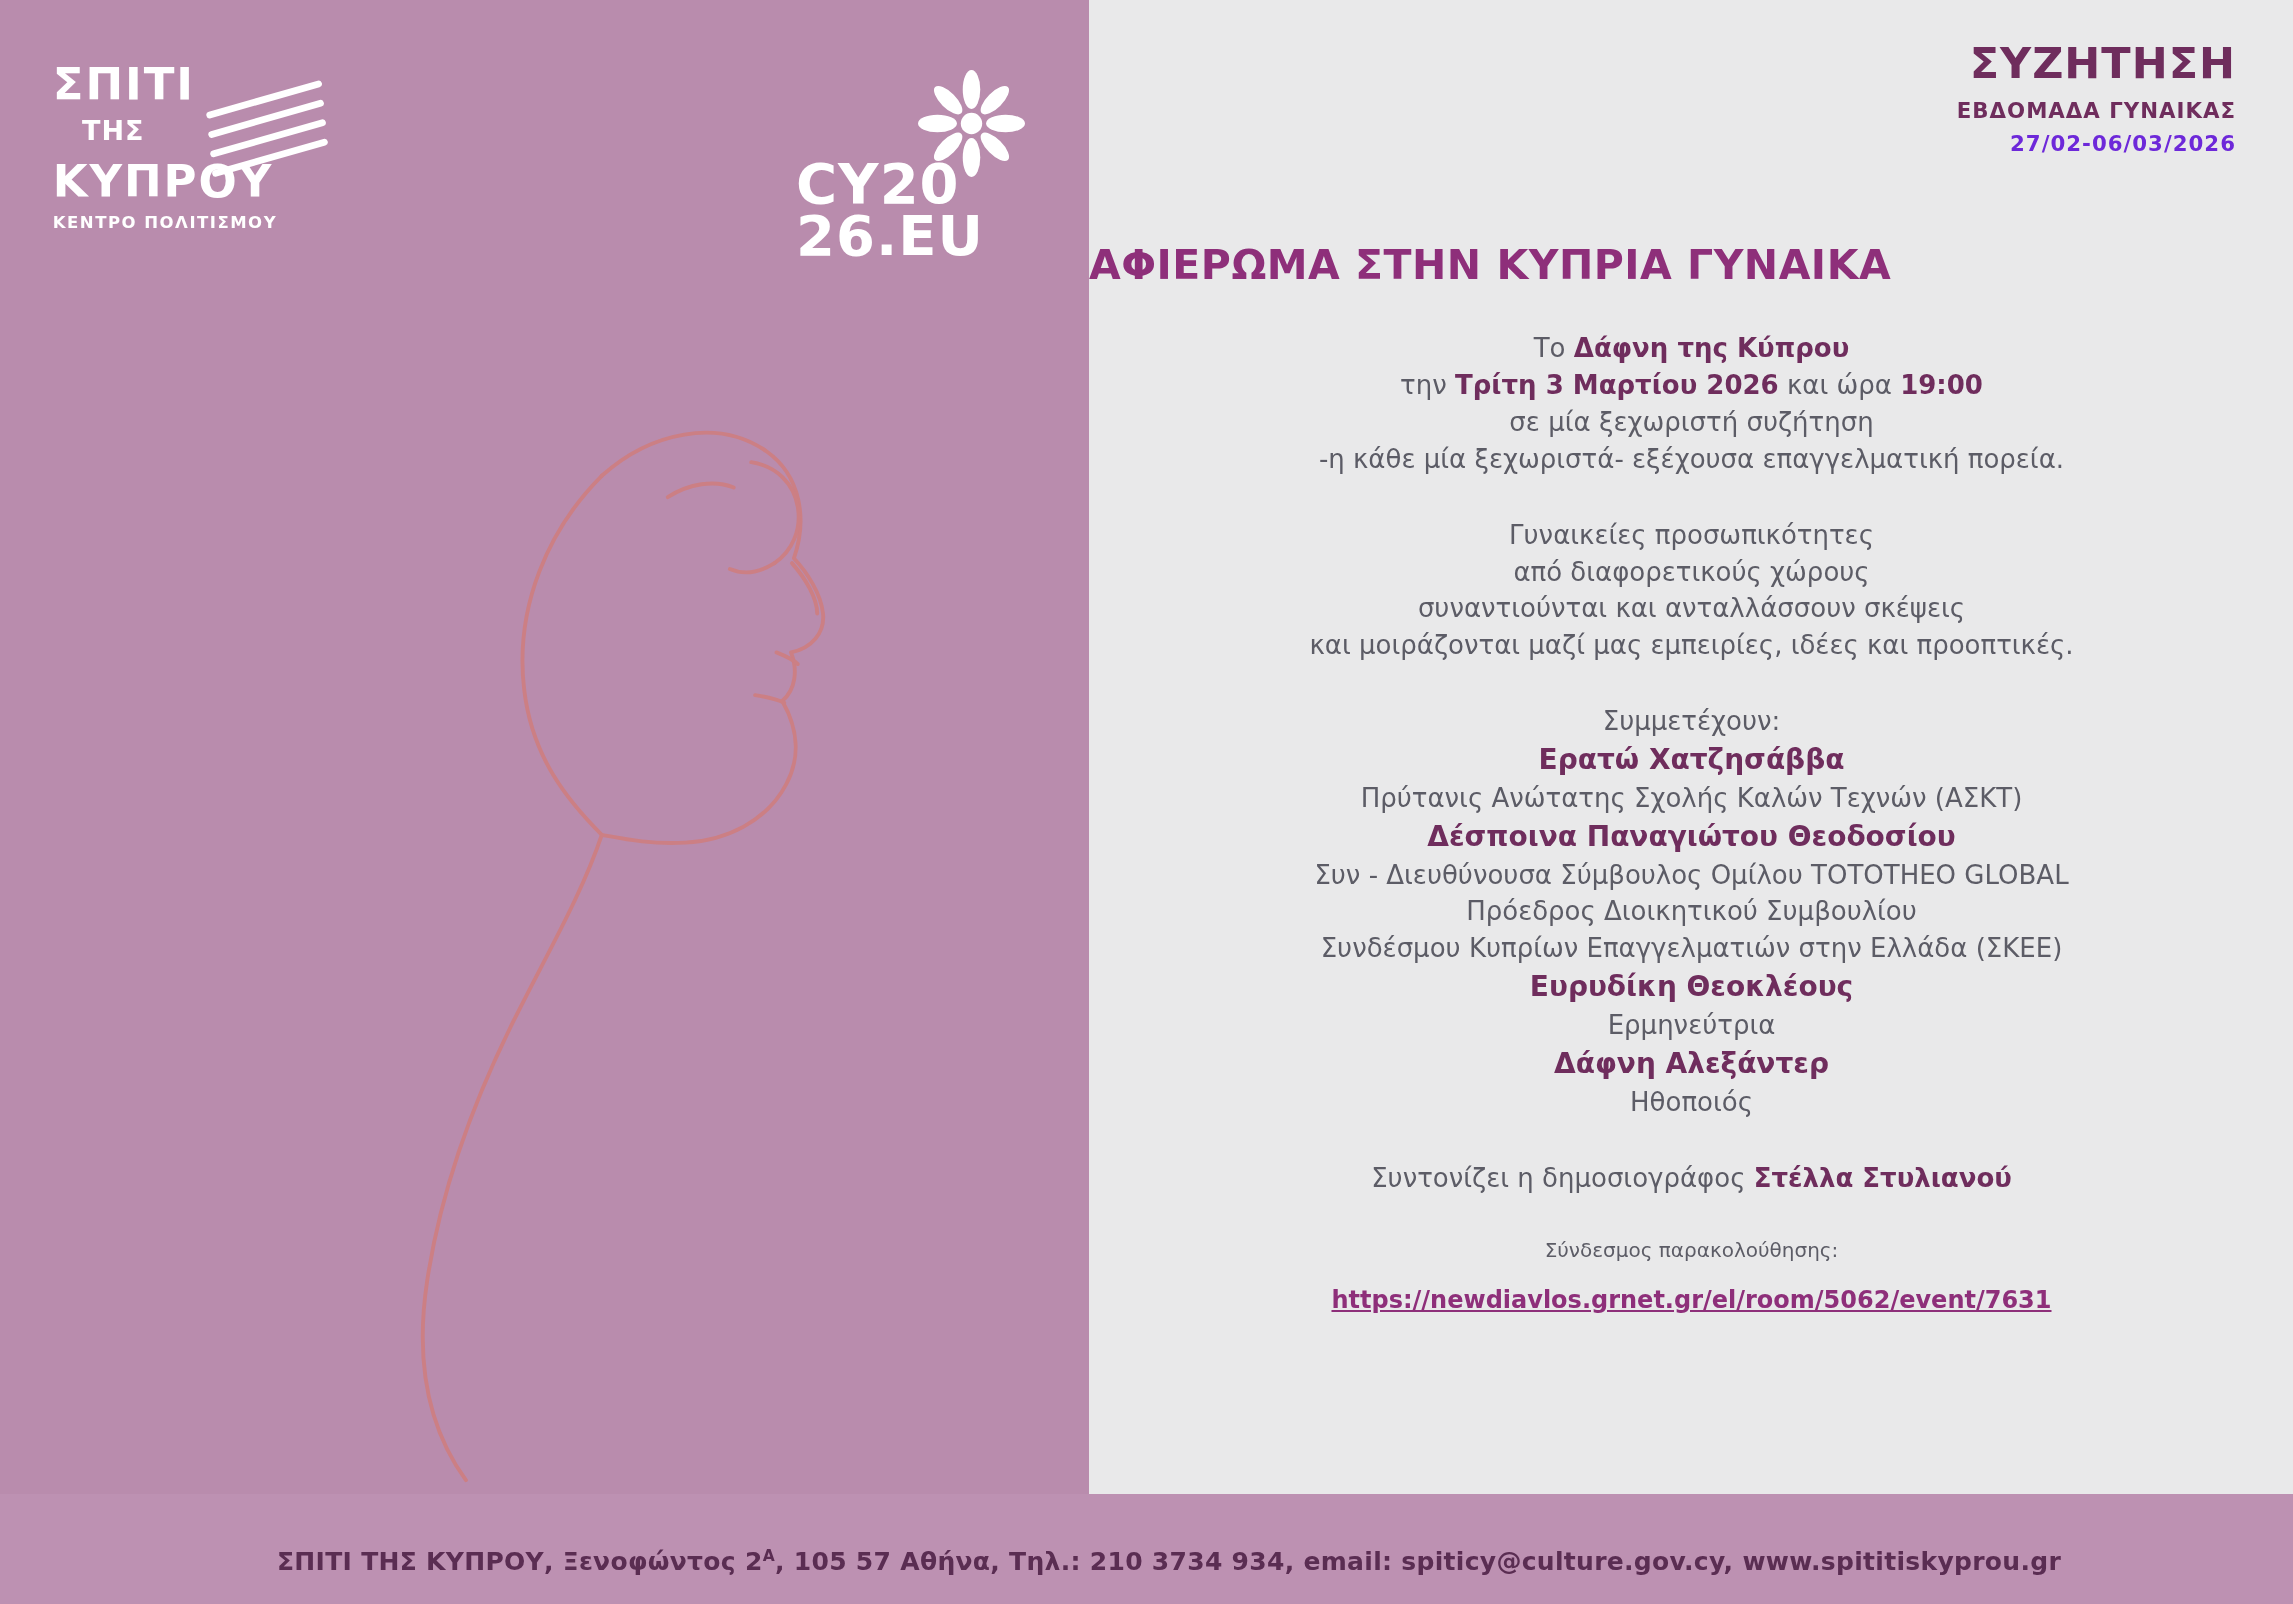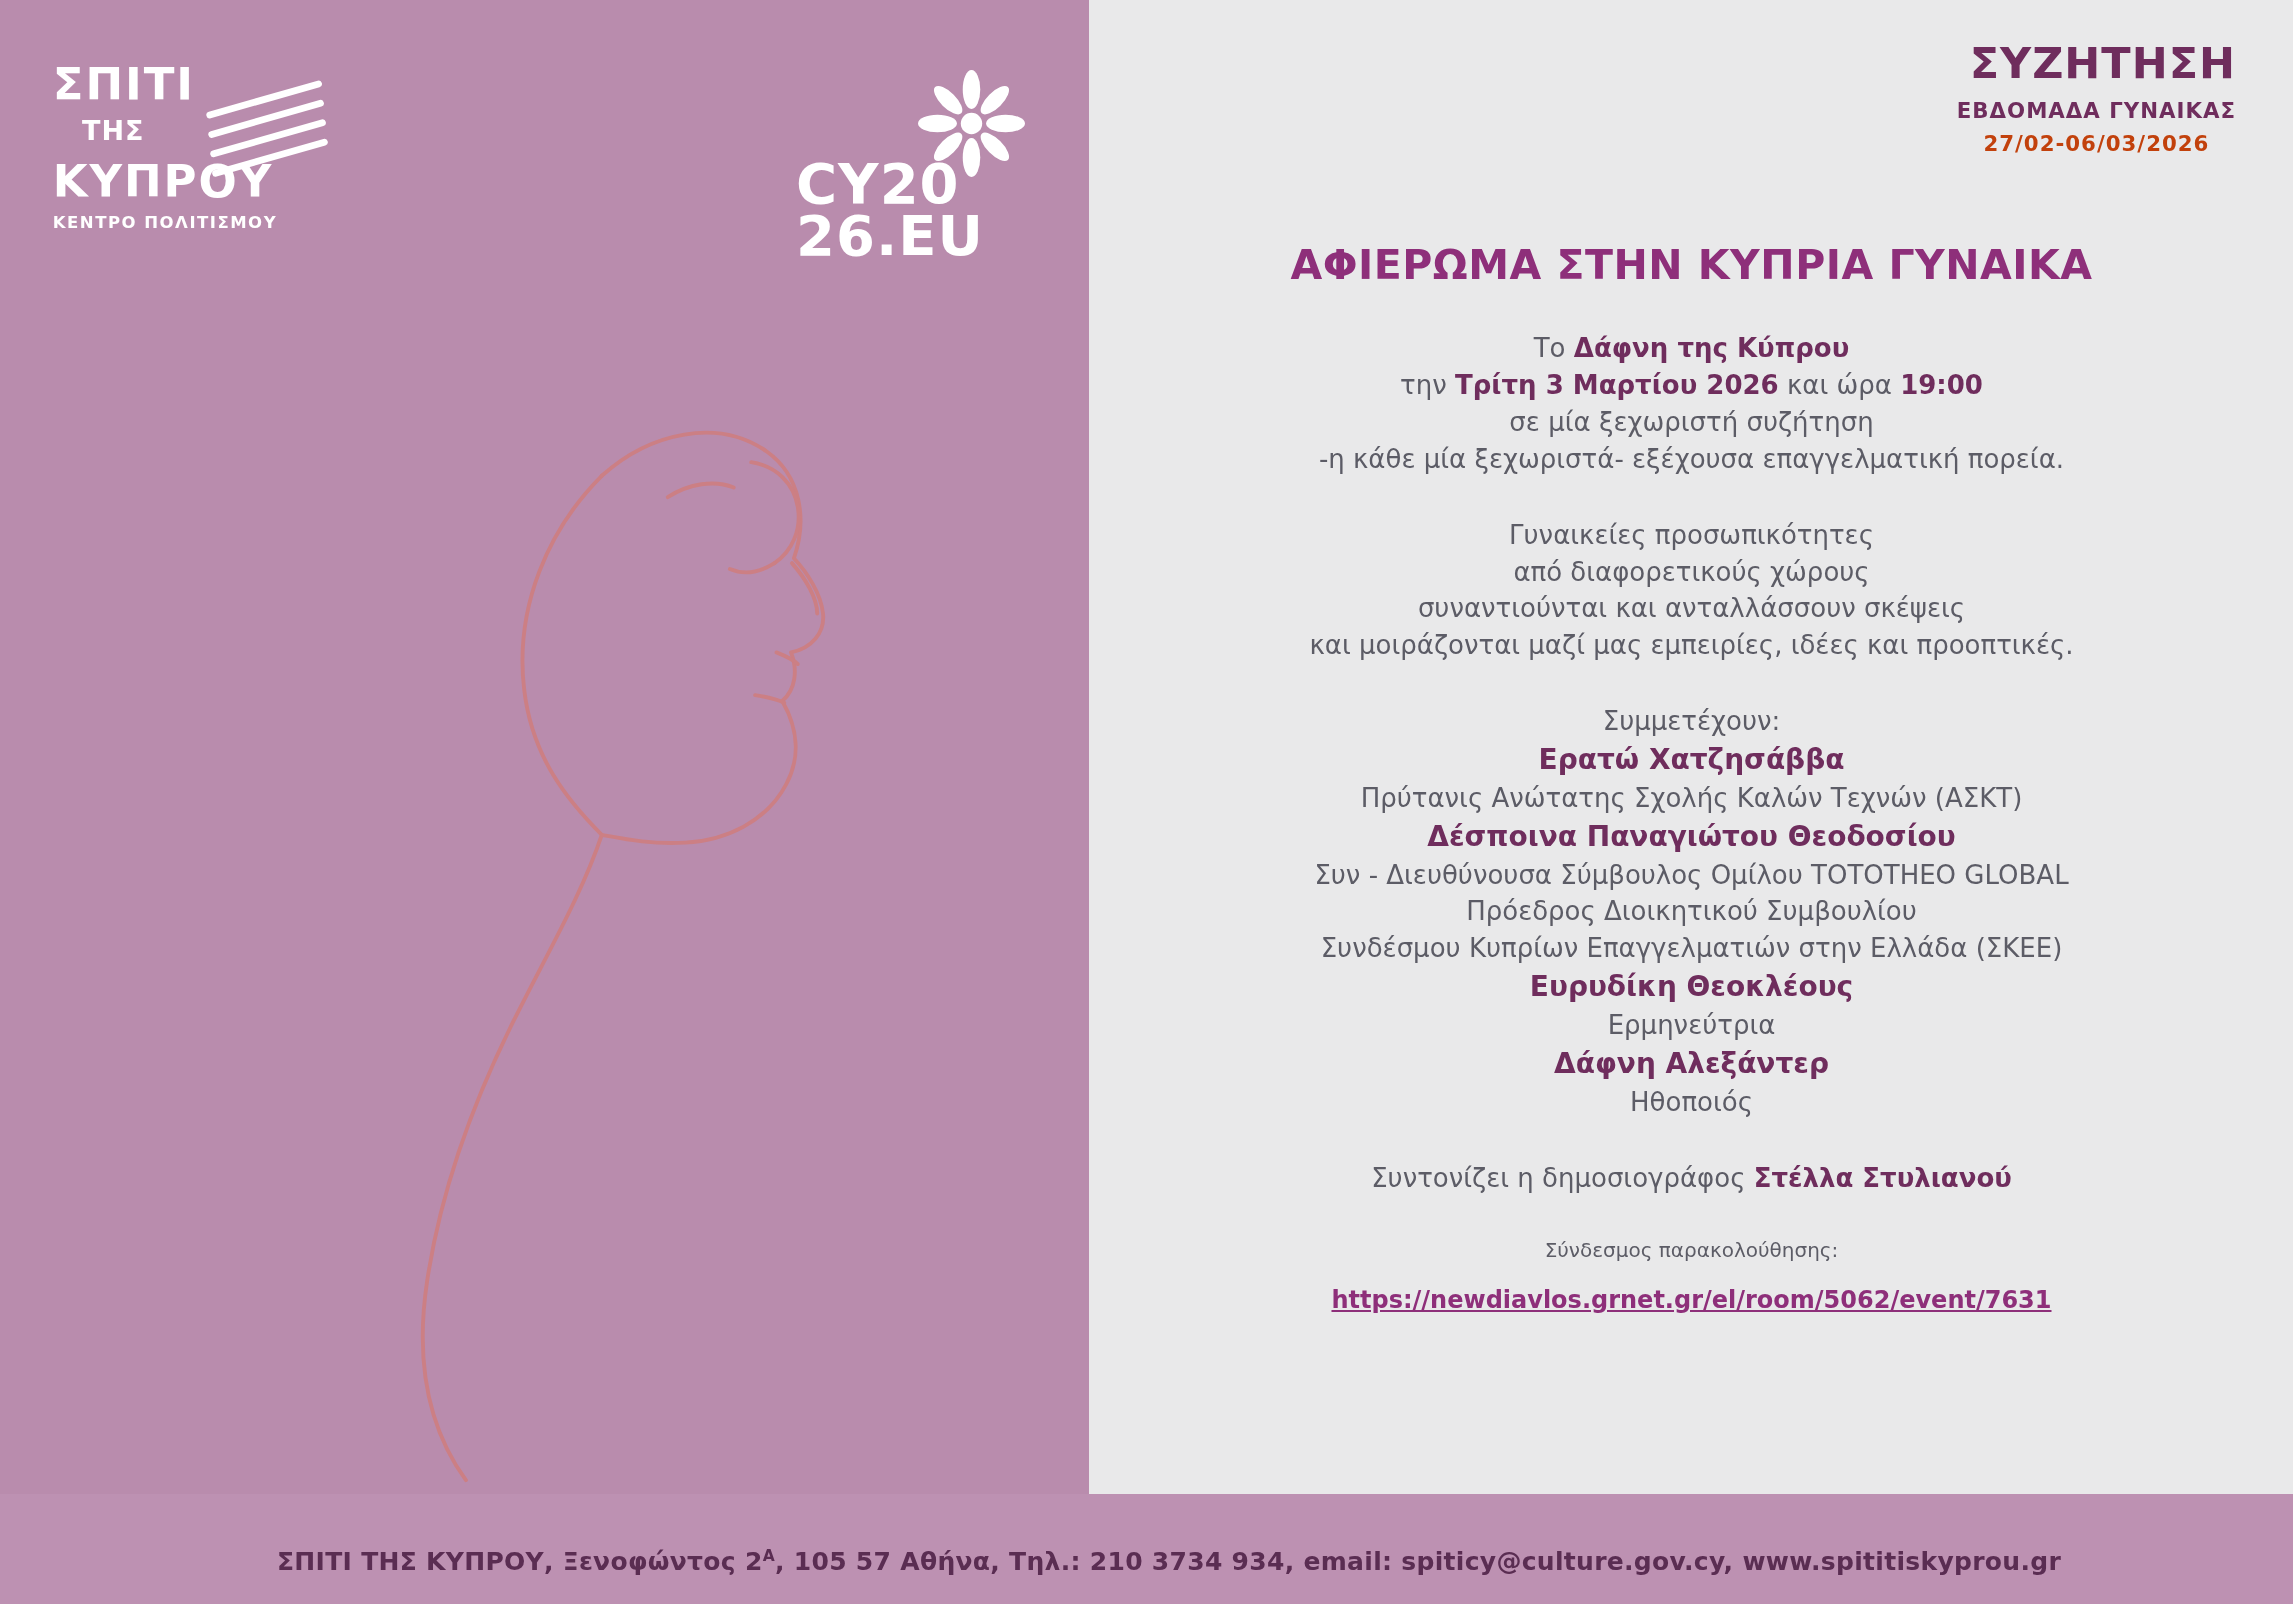--- a/index.html
+++ b/index.html
@@ -149,29 +149,28 @@
     font-size: 21.3px;
     font-weight: bold;
     letter-spacing: 1px;
     color: #6f2d5d;
   }
   .head-dates {
     margin-top: 7.8px;
     font-size: 21.3px;
     font-weight: bold;
     letter-spacing: 1px;
-    color: #c2410c;
-    text-align: center;
+    color: #6d28d9;
   }
   .main-title {
     position: absolute;
     left: 0;
     right: 0;
     top: 241px;
-    text-align: center;
+    text-align: left;
     font-size: 41px;
     font-weight: bold;
     letter-spacing: 0.5px;
     color: #8e2f7a;
   }
   .body-text {
     position: absolute;
     left: 19.4px;
     right: 19.4px;
     top: 330px;

